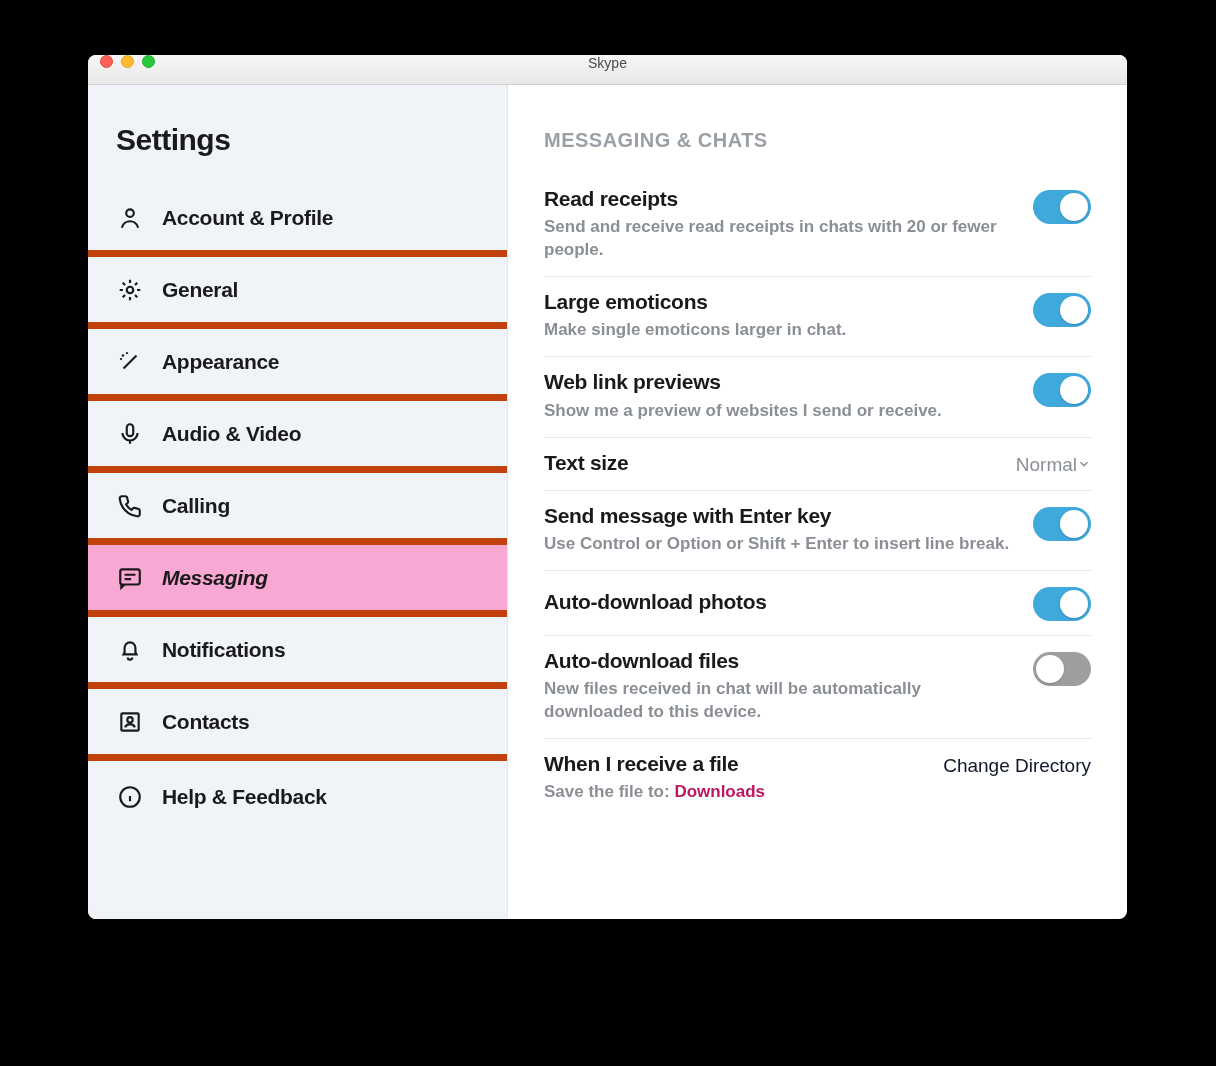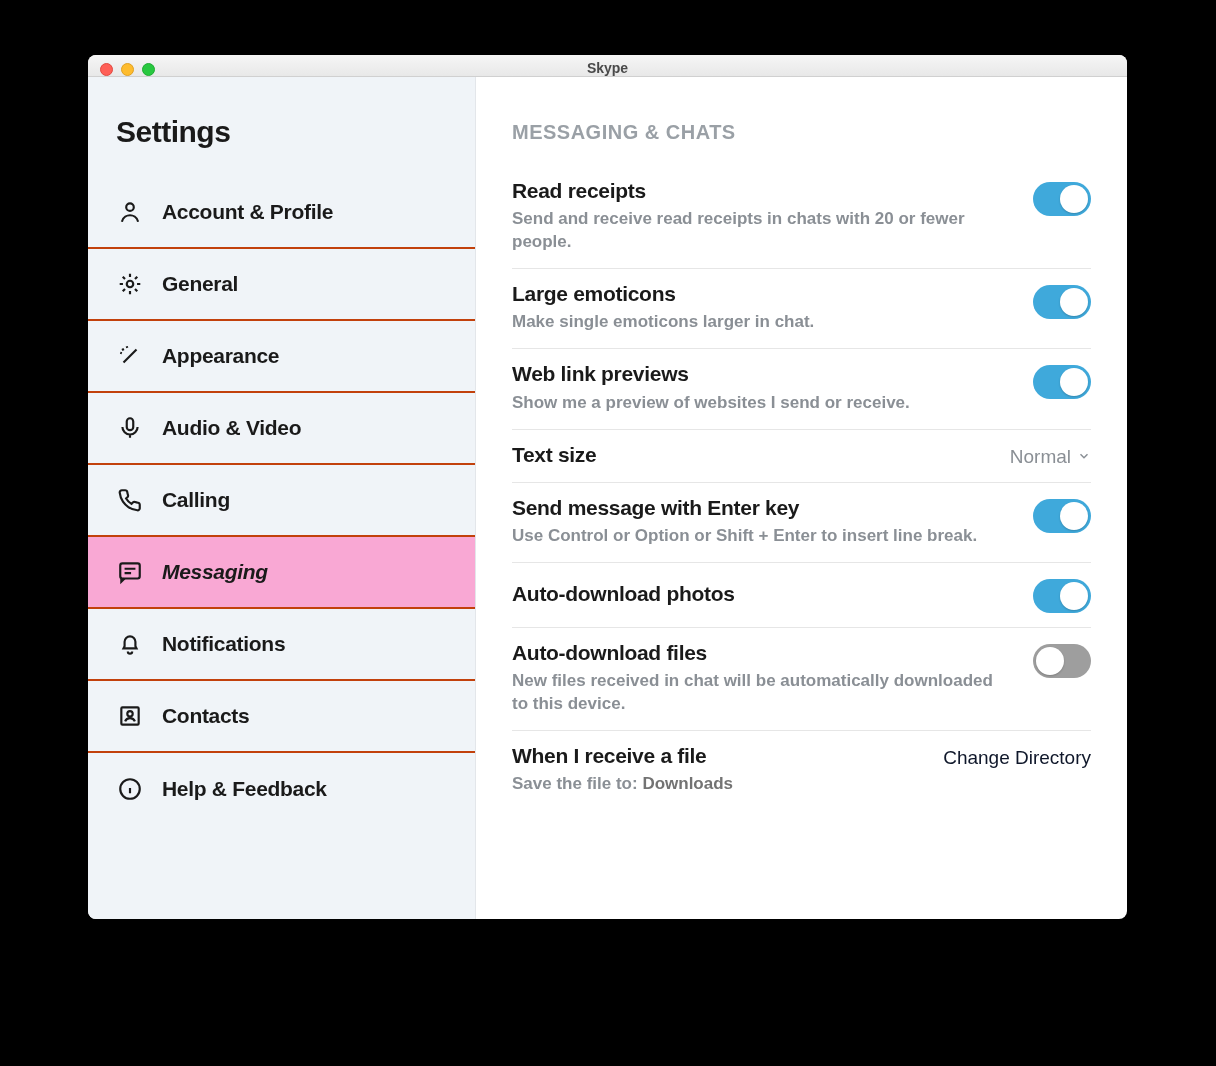--- a/index.html
+++ b/index.html
@@ -17,27 +17,26 @@
     width: 1039px;
     height: 864px;
     background: #fff;
     border-radius: 8px;
     overflow: hidden;
     box-shadow: 0 20px 60px rgba(0,0,0,0.5);
     display: flex;
     flex-direction: column;
   }
   .titlebar {
-    height: 22px;
+    height: 30px;
     background: linear-gradient(#f6f6f6, #e8e8e8);
     border-bottom: 1px solid #d0d0d0;
     display: flex;
-    align-items: flex-end;
+    align-items: flex-start;
     position: relative;
-    font-weight: bold;
   }
   .traffic-lights {
     display: flex;
     gap: 8px;
     padding-left: 12px;
   }
   .tl { width: 13px; height: 13px; border-radius: 50%; }
   .tl.close { background: #ff5f57; border: 0.5px solid #e04940; }
   .tl.min   { background: #febc2e; border: 0.5px solid #dfa023; }
   .tl.zoom  { background: #28c840; border: 0.5px solid #1fab33; }
@@ -48,38 +47,38 @@
     font-size: 14px;
     color: #4a4a4a;
     pointer-events: none;
   }
   .body {
     flex: 1;
     display: flex;
     min-height: 0;
   }
   .sidebar {
-    width: 388px;
+    width: 420px;
     background: #f0f4f8;
     border-right: 1px solid #e3e6ea;
     overflow-y: auto;
   }
   .sidebar-title {
     font-size: 30px;
     font-weight: 800;
     color: #1a1a1a;
     padding: 38px 28px 28px 28px;
     letter-spacing: -0.5px;
   }
   .nav-item {
     display: flex;
     align-items: center;
     height: 72px;
     padding: 0 28px;
-    border-bottom: 2px solid #c2410c;
+    border-bottom: 7px solid #c2410c;
     cursor: pointer;
     color: #1a1a1a;
   }
   .nav-item:first-of-type { border-top: 1px solid #e3e6ea; }
   .nav-item.active { background: #f9a8d4; font-style: italic; }
   .nav-icon {
     width: 28px; height: 28px;
     flex: none;
     display: flex; align-items: center; justify-content: center;
   }
@@ -117,21 +116,21 @@
     letter-spacing: -0.3px;
     line-height: 1.25;
   }
   .setting-desc {
     font-size: 17px;
     color: #8a8f95;
     line-height: 1.35;
     margin-top: 4px;
     font-weight: bold;
   }
-  .setting-desc a { color: #737373; text-decoration: none; }
+  .setting-desc a { color: #be185d; text-decoration: none; }
   .row-control {
     display: flex;
     align-items: center;
     padding-top: 4px;
     flex: none;
   }
   .toggle {
     width: 58px; height: 34px;
     border-radius: 17px;
     position: relative;
@@ -147,21 +146,20 @@
     border-radius: 50%;
     box-shadow: 0 1px 2px rgba(0,0,0,0.2);
   }
   .toggle.on .knob { right: 3px; }
   .toggle.off .knob { left: 3px; }
   .select-value {
     font-size: 19px;
     color: #8a8f95;
     display: flex;
     align-items: center;
-    gap: 6px;
     cursor: pointer;
   }
   .select-value svg { width: 14px; height: 14px; stroke: #8a8f95; fill: none; stroke-width: 2.5; }
   .link-button {
     font-size: 19px;
     color: #0f172a;
     cursor: pointer;
   }
 </style>
 </head>

